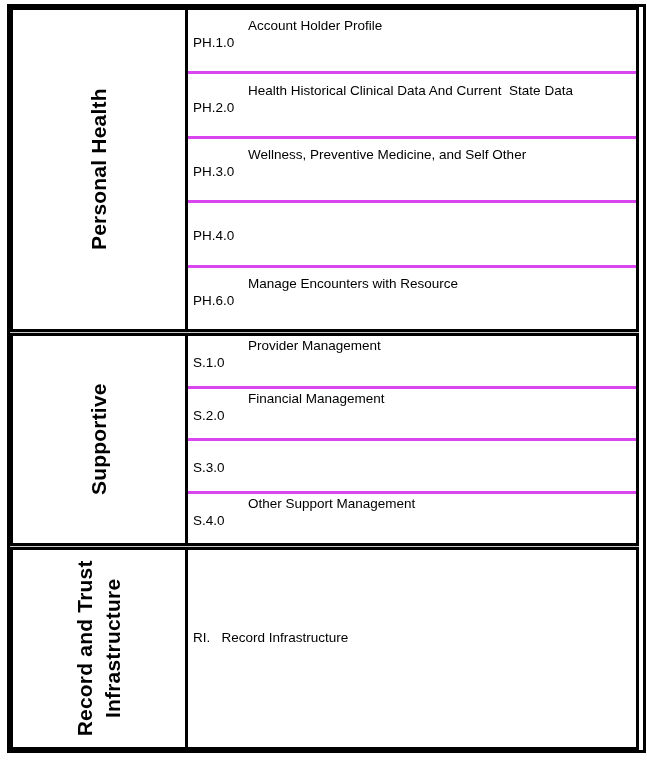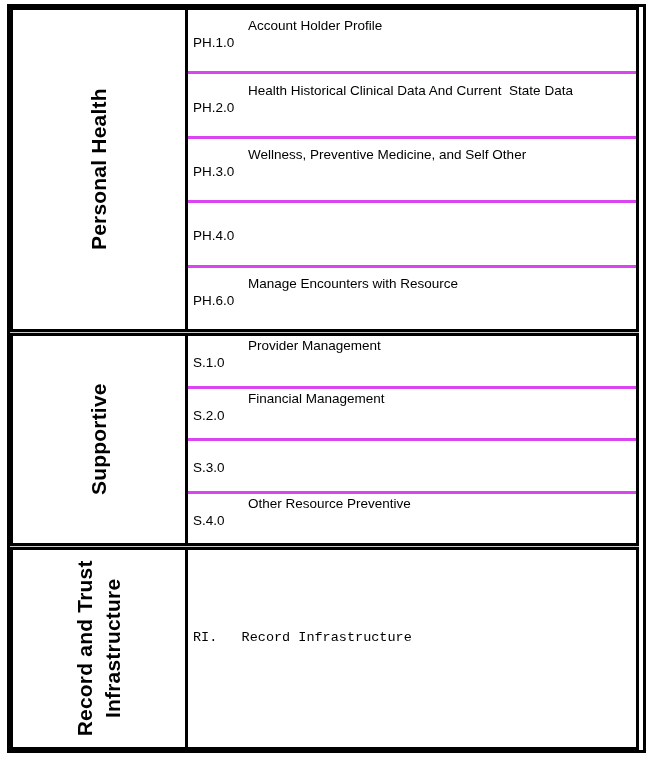--- a/index.html
+++ b/index.html
@@ -64,21 +64,21 @@
     padding-left: 5px;
     background: #fff;
   }
   .row + .row { border-top: 3px solid #d946ef; }
   .row-inner {
     display: flex;
     font-size: 13.5px;
     line-height: 1.2;
     transform: translateY(-6px);
   }
-  .section.s2 .row-inner { transform: translateY(-10px); font-family: Liberation Mono, monospace; }
+  .section.s2 .row-inner { transform: translateY(-10px); }
   .code { flex: 0 0 55px; white-space: pre; margin-top: 17px; }
   .lbl { white-space: pre; }
   .inline-text { white-space: pre; }
 </style>
 </head>
 <body>
 
 <div id="frame">
   <div id="sections">
       <div class="section s0">
@@ -139,21 +139,21 @@
             </div>
           </div>
           <div class="row">
             <div class="row-inner">
               <span class="code">S.3.0</span>
             </div>
           </div>
           <div class="row">
             <div class="row-inner">
               <span class="code">S.4.0</span>
-              <span class="lbl">Other Resource Preventive</span>
+              <span class="lbl">Other Support Management</span>
             </div>
           </div>
         </div>
       </div>
       <div class="section s2">
         <div class="label-cell">
           <div class="label-rot">
             <div>Record and Trust</div>
             <div>Infrastructure</div>
           </div>

